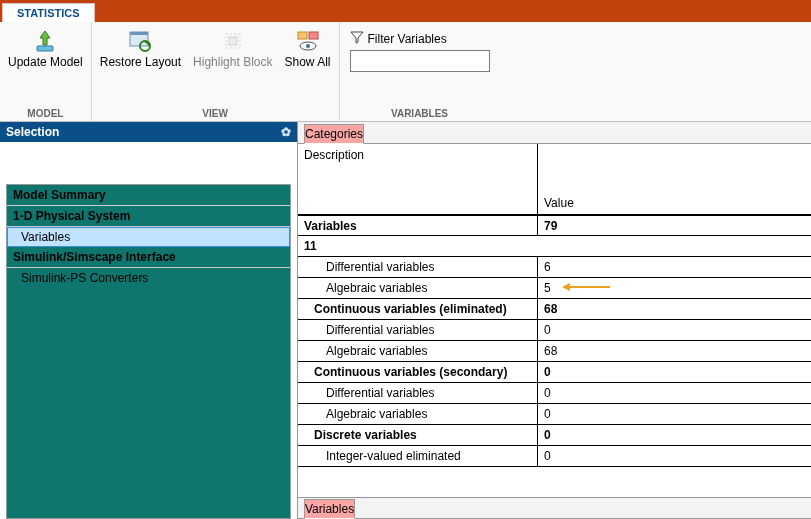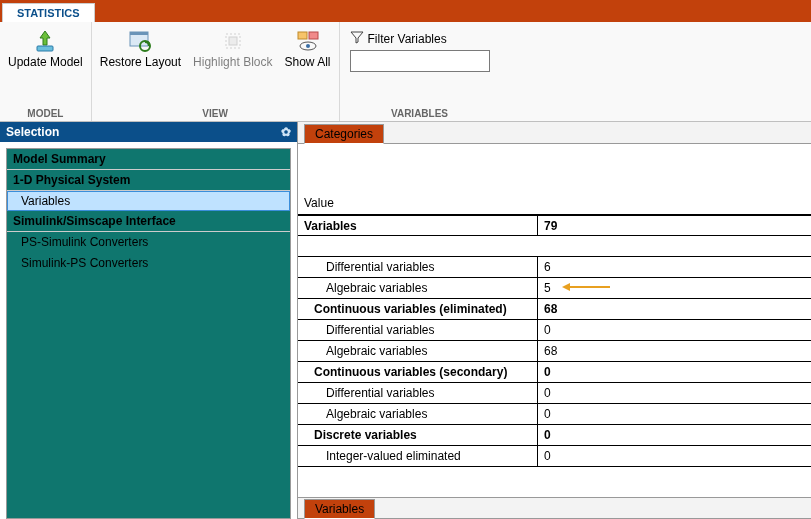--- a/index.html
+++ b/index.html
@@ -18,32 +18,32 @@
   .rb-btn.disabled { opacity: 0.5; cursor: default; }
   .rb-icon { width: 26px; height: 26px; display: flex; align-items: center; justify-content: center; }
   .rb-label { text-align: center; font-size: 12px; line-height: 13px; margin-top: 2px; }
   .rb-group-label { font-size: 10px; color: #666; padding: 2px 0 2px 0; text-align: center; width: 100%; font-weight: bold; }
   .filter-block { padding: 6px 8px 0 8px; }
   .filter-row1 { display: flex; align-items: center; gap: 4px; margin-bottom: 3px; }
   .filter-input { width: 140px; height: 22px; border: 1px solid #7a7a7a; padding: 2px 4px; font-family: inherit; font-size: 12px; }
 
   
   .main { display: flex; height: calc(100% - 122px); }
-  .left { width: 298px; display: flex; flex-direction: column; border-right: 1px solid #999; }
+  .left { width: 298px; display: flex; flex-direction: column; border-right: 1px solid #999; gap: 36px; }
   .sel-header { background: #0b4f8a; color: #fff; font-weight: bold; font-size: 12px; padding: 3px 6px; display: flex; justify-content: space-between; align-items: center; }
   .gear { color: #cfe4f5; font-size: 12px; }
   .tree { border: 1px solid #999; margin: 6px 6px 0 6px; flex: 1; background: #0f766e; }
   .tree-row { padding: 3px 6px; border-bottom: 1px solid transparent; }
   .tree-row.header { font-weight: bold; border-bottom: 1px solid #ccc; }
   .tree-row.sub { padding-left: 14px; }
   .tree-row.selected { background: #bfe2ff; border: 1px solid #3a8edb; padding: 2px 5px 2px 13px; }
 
   .right { flex: 1; display: flex; flex-direction: column; }
   .cat-tabstrip { display: flex; border-bottom: 1px solid #999; padding-left: 6px; height: 22px; align-items: flex-end; background: #f3f3f3; }
-  .cat-tab { background: #c2410c; border: 1px solid #999; border-bottom: 1px solid #fff; padding: 2px 10px; font-size: 12px; margin-bottom: -1px; }
+  .cat-tab { background: #fca5a5; border: 1px solid #999; border-bottom: 1px solid #fff; padding: 2px 0; font-size: 12px; margin-bottom: -1px; }
   .colhdr { display: flex; border-bottom: 1px solid #000; }
   .colhdr > div { padding: 4px 6px; border-right: 1px solid #000; font-size: 12px; }
   .colhdr .c-desc { width: 240px; }
   .colhdr .c-val { flex: 1; border-right: none; margin-top: 48px; }
 
   .grid { flex: 1; overflow: hidden; }
   .grow { display: flex; border-bottom: 1px solid #000; height: 21px; align-items: center; }
   .grow .c-desc { width: 240px; padding: 0 6px; border-right: 1px solid #000; height: 100%; display: flex; align-items: center; position: relative; }
   .grow .c-val { flex: 1; padding: 8px 6px; height: 100%; display: flex; align-items: center; position: relative; }
   .grow.bold .c-desc, .grow.bold .c-val { font-weight: bold; }
@@ -154,38 +154,39 @@
     <div class="left">
       <div class="sel-header">
         <span>Selection</span>
         <span class="gear">✿</span>
       </div>
       <div class="tree" id="tree">
           <div class="tree-row header">Model Summary</div>
           <div class="tree-row header">1-D Physical System</div>
           <div class="tree-row sub selected">Variables</div>
           <div class="tree-row header">Simulink/Simscape Interface</div>
-          <div class="tree-row sub">PS-Simulink Converters</div>
           <div class="tree-row sub">Simulink-PS Converters</div>
         </div>
     </div>
 
     <div class="right">
       <div class="cat-tabstrip">
         <div class="cat-tab">Categories</div>
       </div>
       <div class="colhdr">
+        <div class="c-desc">Description</div>
         <div class="c-val">Value</div>
       </div>
       <div class="grid" id="grid">
           <div class="grow bold first">
             <div class="c-desc">Variables</div>
             <div class="c-val">79</div>
           </div>
           <div class="grow bold">
+            <div class="c-val">11</div>
           </div>
           <div class="grow">
             <div class="c-desc ind2">Differential variables</div>
             <div class="c-val">6</div>
           </div>
           <div class="grow">
             <div class="c-desc ind2">Algebraic variables</div>
             <div class="c-val">5<span class="arrow"><svg width="48" height="10" viewBox="0 0 48 10">
                   <line x1="48" y1="5" x2="6" y2="5" stroke="#e8a020" stroke-width="2"></line>
                   <path d="M0 5 L8 1 L8 9 Z" fill="#e8a020"></path>

